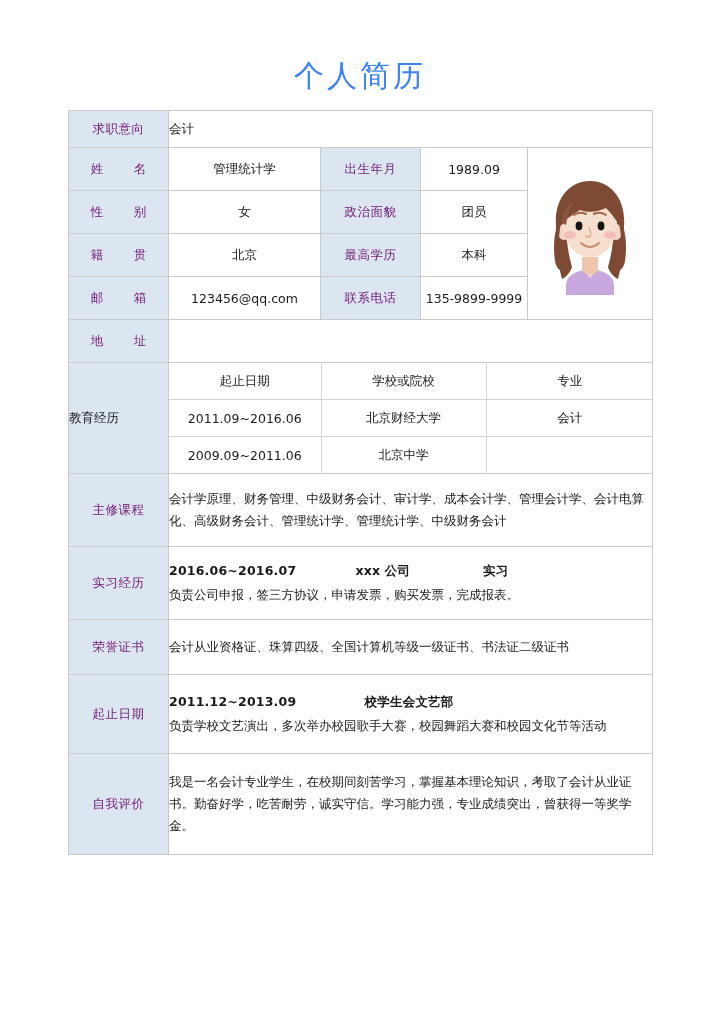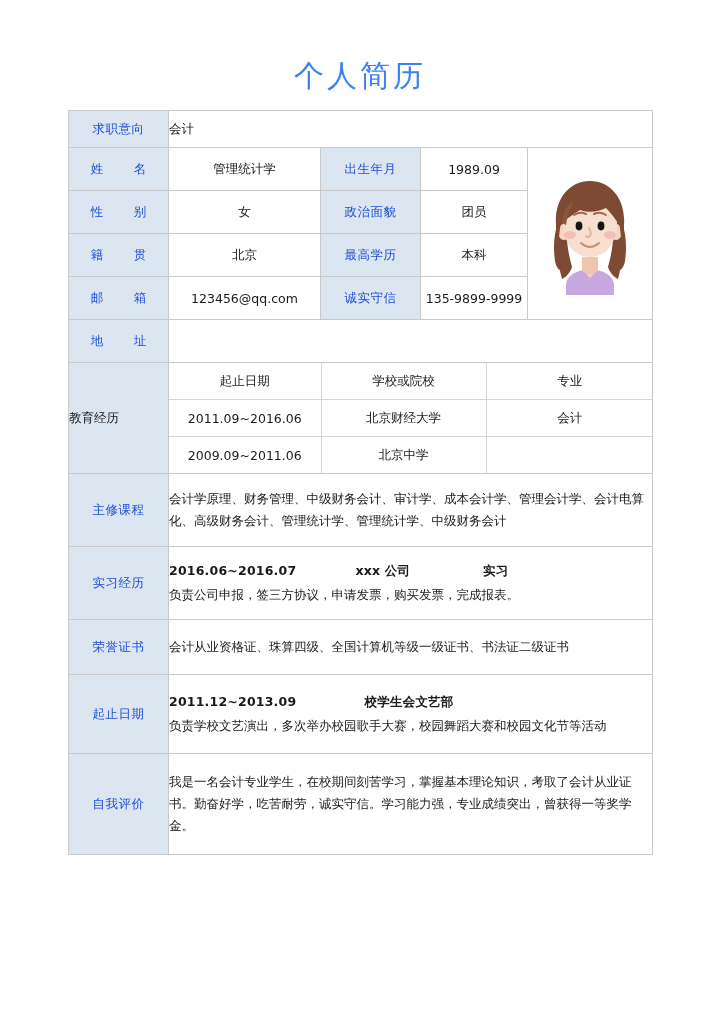--- a/index.html
+++ b/index.html
@@ -42,21 +42,21 @@
     font-size: 12.5px;
   }
   .resume-table td {
     border: 1px solid #c9c9c9;
     padding: 0;
     vertical-align: middle;
   }
   .lbl {
     background: #dce6f1;
     text-align: center;
-    color: #1d4ed8;
+    color: #701a75;
     font-size: 12.5px;
     letter-spacing: 0.5px;
   }
   .lbl-wide {
     letter-spacing: 9px;
     text-indent: 9px;
   }
   .val {
     background: #ffffff;
     text-align: center;
@@ -209,21 +209,21 @@
       <tr>
         <td class="lbl lbl-wide cell-pad h42">籍　贯</td>
         <td class="val cell-pad h42">北京</td>
         <td class="lbl cell-pad h42">最高学历</td>
         <td class="val cell-pad h42">本科</td>
       </tr>
 
       <tr>
         <td class="lbl lbl-wide cell-pad h42">邮　箱</td>
         <td class="val cell-pad h42">123456@qq.com</td>
-        <td class="lbl cell-pad h42">诚实守信</td>
+        <td class="lbl cell-pad h42">联系电话</td>
         <td class="val cell-pad h42">135-9899-9999</td>
       </tr>
 
       <tr>
         <td class="lbl lbl-wide cell-pad h42">地　址</td>
         <td class="val val-left cell-pad h42" colspan="4"></td>
       </tr>
 
       <tr>
         <td class="edu-label">教育经历</td>

